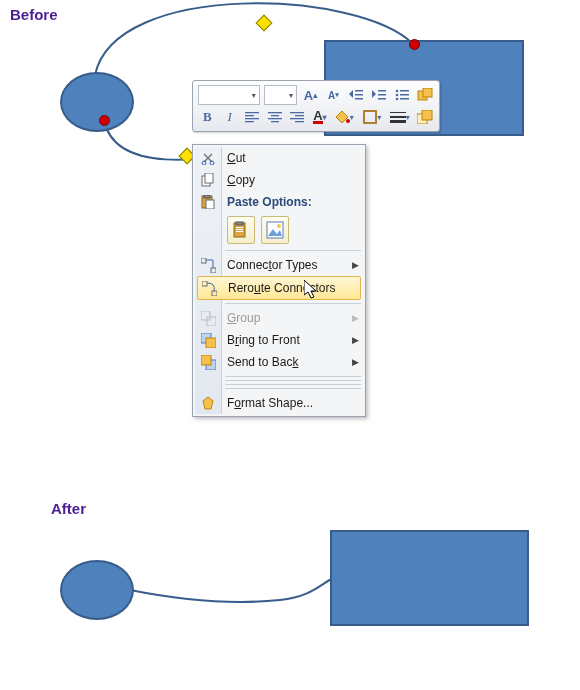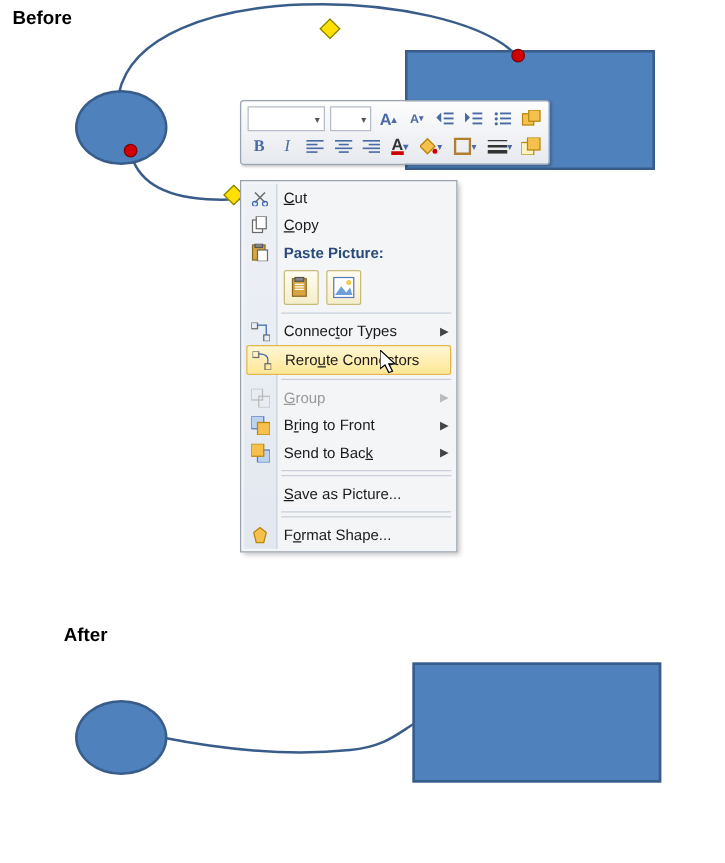--- a/index.html
+++ b/index.html
@@ -11,21 +11,21 @@
     width: 580px;
     height: 690px;
     position: relative;
     overflow: hidden;
   }
   .label {
     position: absolute;
     font-family: Helvetica, Arial, sans-serif;
     font-size: 15px;
     font-weight: bold;
-    color: #000000;
+    color: #4c1d95;
   }
   svg { position: absolute; top: 0; left: 0; }
   .shape-circle {
     position: absolute;
     border-radius: 50%;
     background: #4f81bd;
     border: 2px solid #385d8a;
   }
   .shape-rect {
     position: absolute;
@@ -310,21 +310,21 @@
   </div>
 
   <div class="cm-item" style="font-weight:bold; color:#2a4a7a;">
     <span class="cm-icon">
       <svg width="14" height="14">
           <rect x="1" y="1" width="10" height="12" fill="#d9a441" stroke="#8a6a20"></rect>
           <rect x="3" y="0" width="6" height="3" fill="#888" stroke="#555"></rect>
           <rect x="5" y="5" width="8" height="9" fill="#fff" stroke="#6a6a6a"></rect>
         </svg>
     </span>
-    <span>Paste Picture:</span>
+    <span>Paste Options:</span>
   </div>
 
   <div class="cm-paste-row">
     <div class="cm-paste-btn">
       <svg width="18" height="18">
           <rect x="2" y="2" width="11" height="14" fill="#d9a441" stroke="#8a6a20"></rect>
           <rect x="4" y="1" width="7" height="3" fill="#888" stroke="#555"></rect>
           <rect x="4" y="6" width="7" height="1" fill="#fff"></rect>
           <rect x="4" y="8" width="7" height="1" fill="#fff"></rect>
           <rect x="4" y="10" width="7" height="1" fill="#fff"></rect>
@@ -397,23 +397,20 @@
     </span>
     <span>Send to Bac<span class="u">k</span></span>
     <span class="cm-arrow">▶</span>
   </div>
 
   <div class="cm-sep"></div>
 
 
   <div class="cm-sep"></div>
 
-  <div class="cm-item">
-    <span><span class="u">S</span>ave as Picture...</span>
-  </div>
 
   <div class="cm-sep"></div>
 
 
   <div class="cm-sep"></div>
 
 
   <div class="cm-item">
     <span class="cm-icon">
       <svg width="15" height="15">

